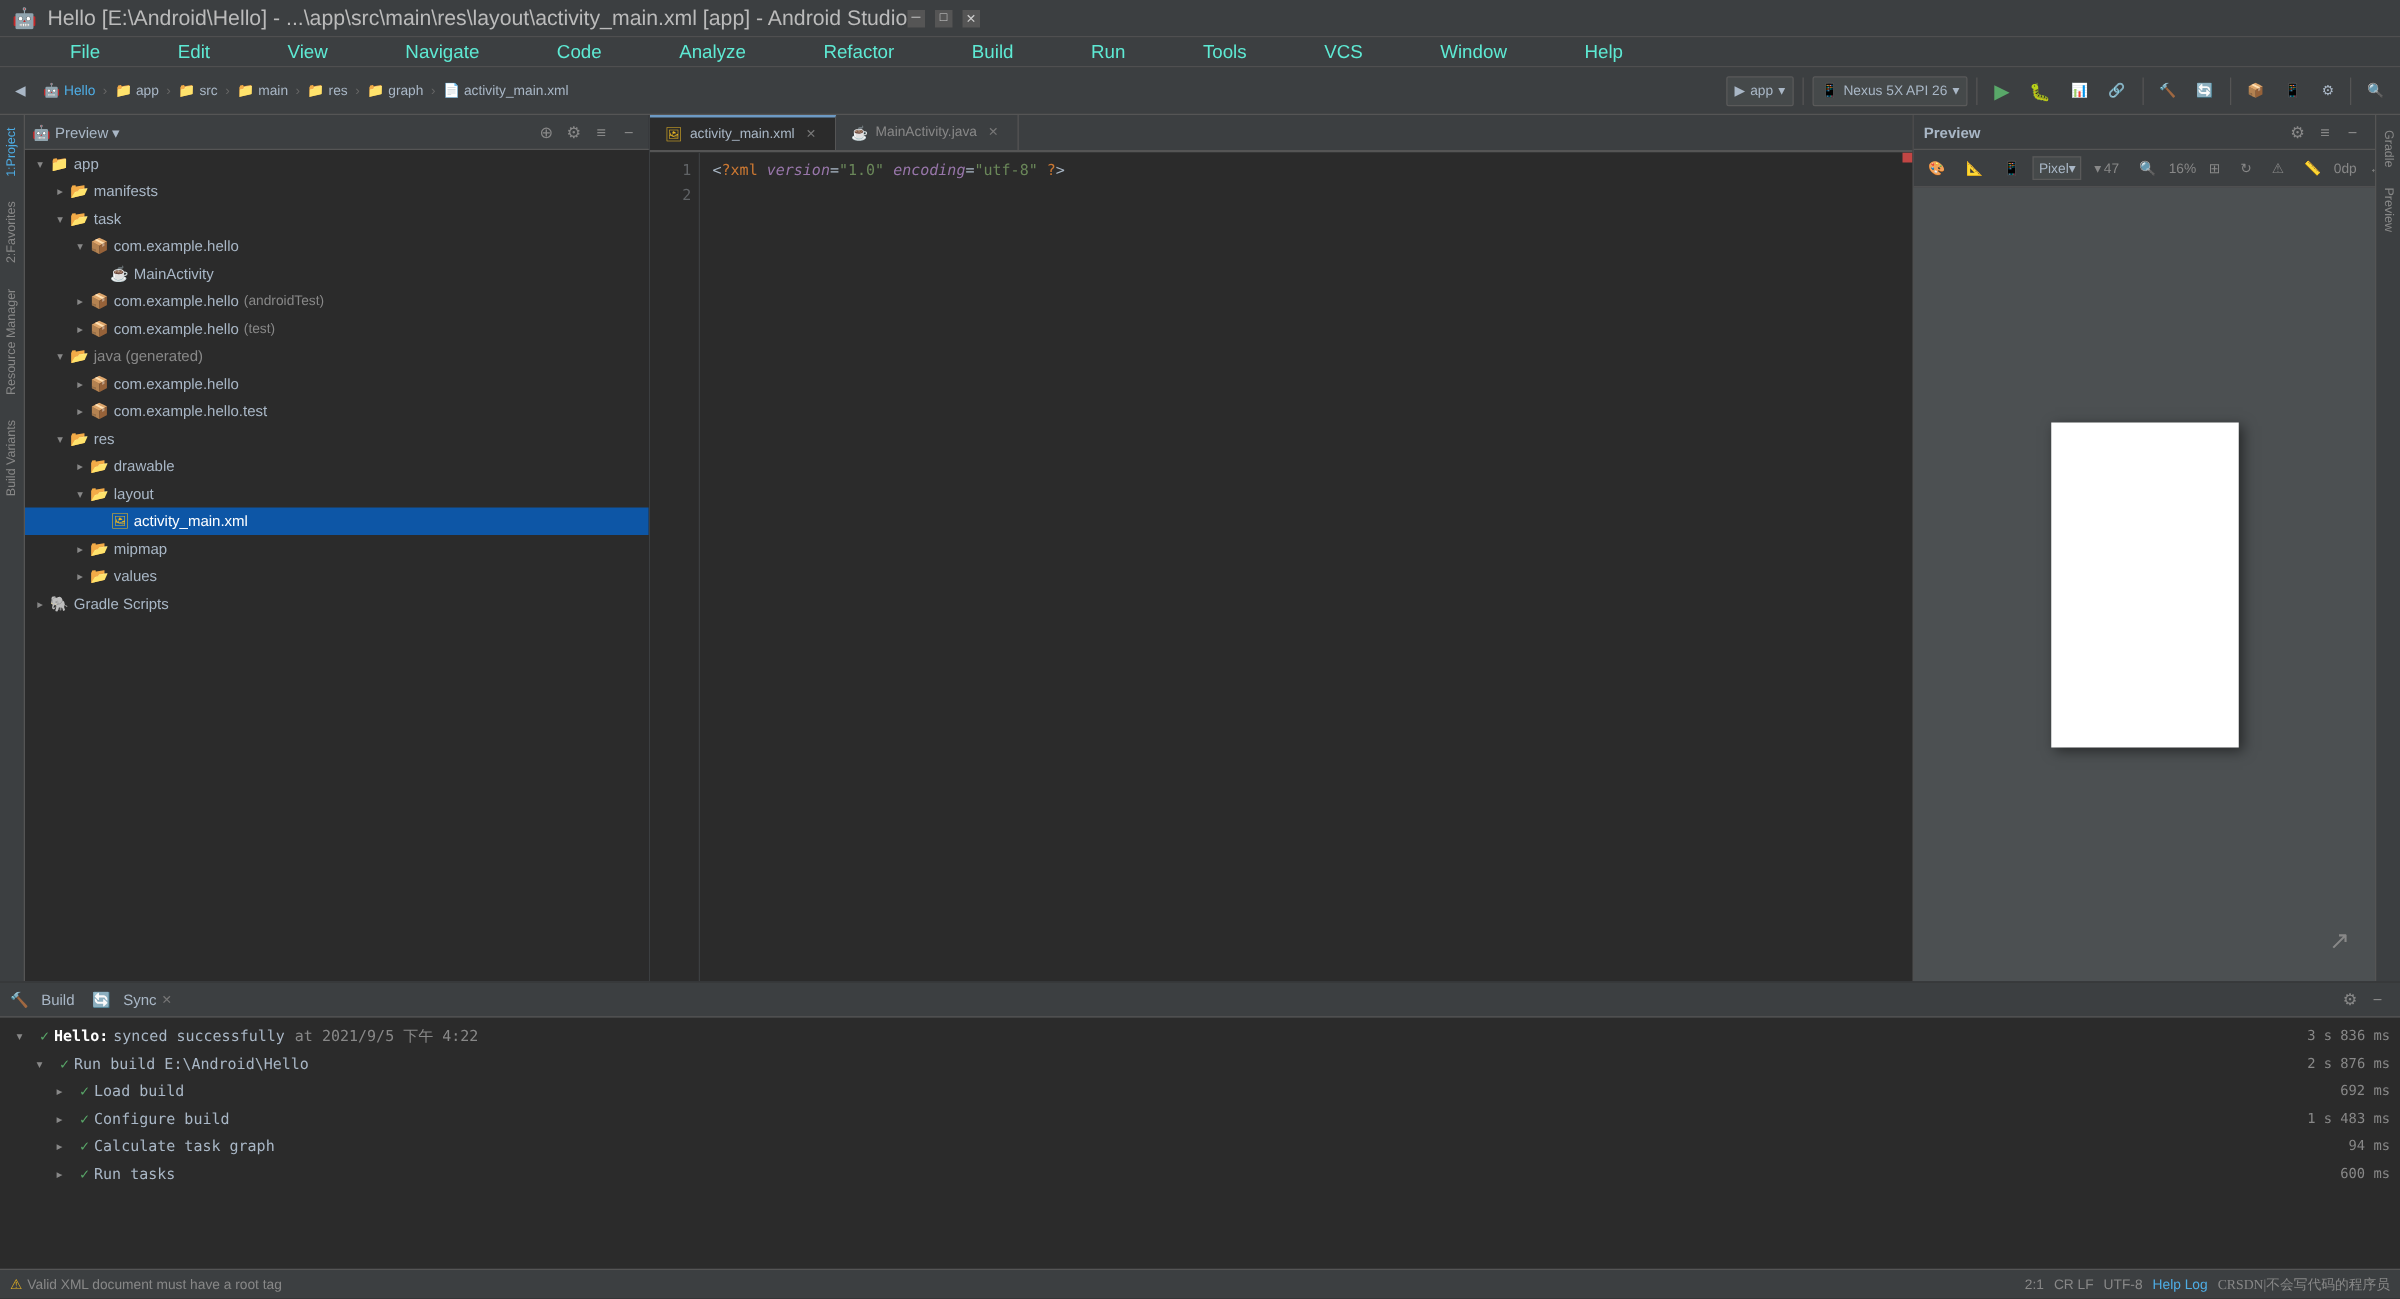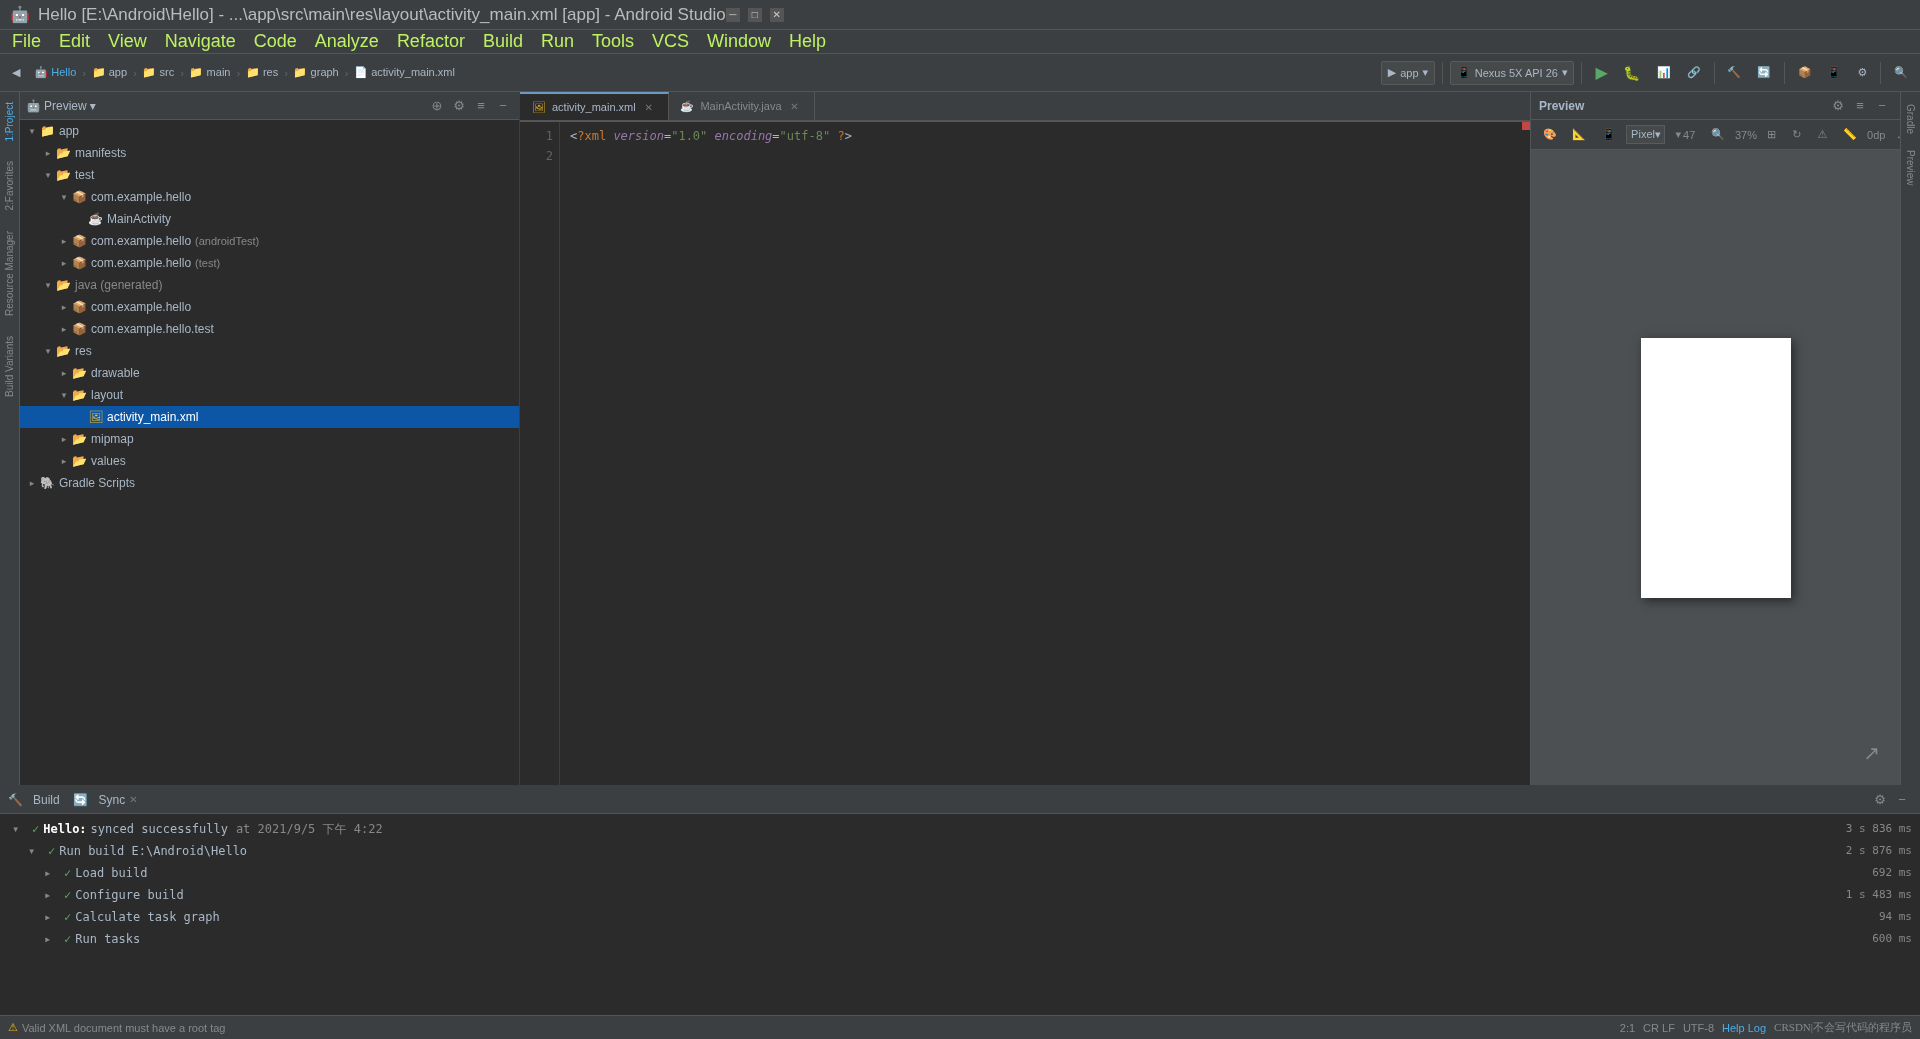--- a/index.html
+++ b/index.html
@@ -51,23 +51,24 @@
       display: flex;
       align-items: center;
       padding: 0 4px;
       border-bottom: 1px solid #555;
       flex-shrink: 0;
       gap: 2px;
     }
     .menu-item {
       padding: 2px 8px;
       cursor: pointer;
-      color: #bef264;
-      font-size: 18px;
+      color: #5eead4;
+      font-size: 15px;
       border-radius: 2px;
+      margin-left: 44px;
     }
 
     
     #toolbar {
       height: 38px;
       background: #3c3f41;
       display: flex;
       align-items: center;
       padding: 0 6px;
       border-bottom: 1px solid #555;
@@ -617,21 +618,21 @@
         <span class="tree-indent" style="width:20px;"></span>
         <span class="tree-arrow">▸</span>
         <span class="tree-icon">📂</span>
         <span class="tree-label">manifests</span>
       </div>
 
       <div class="tree-item">
         <span class="tree-indent" style="width:20px;"></span>
         <span class="tree-arrow">▾</span>
         <span class="tree-icon">📂</span>
-        <span class="tree-label">test</span>
+        <span class="tree-label">task</span>
       </div>
 
       <div class="tree-item">
         <span class="tree-indent" style="width:36px;"></span>
         <span class="tree-arrow">▾</span>
         <span class="tree-icon">📦</span>
         <span class="tree-label">com.example.hello</span>
       </div>
 
       <div class="tree-item">
@@ -780,21 +781,21 @@
       <button class="preview-tool-btn">📐</button>
       <button class="preview-tool-btn">📱</button>
       <div class="preview-device-select">
         <span>Pixel</span>▾
       </div>
       <button class="preview-tool-btn">
         <span>▾</span>
         <span>47</span>
       </button>
       <button class="preview-tool-btn">🔍</button>
-      <span style="font-size:11px; color:#888;">37%</span>
+      <span style="font-size:11px; color:#888;">16%</span>
       <button class="preview-tool-btn">⊞</button>
       <button class="preview-tool-btn">↻</button>
       <button class="preview-tool-btn">⚠</button>
       <button class="preview-tool-btn">📏</button>
       <span style="font-size:11px; color:#888;">0dp</span>
       <button class="preview-tool-btn">↔</button>
       <button class="preview-tool-btn">✎</button>
 
     </div>
     <div id="preview-canvas">

